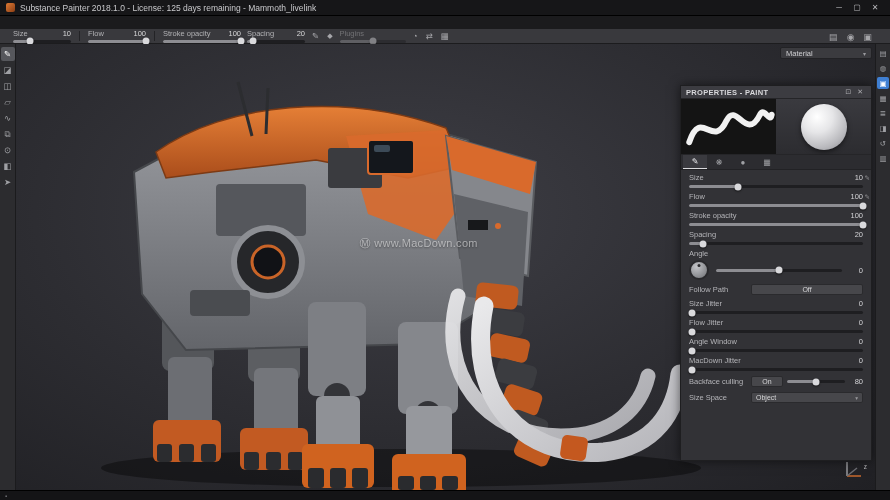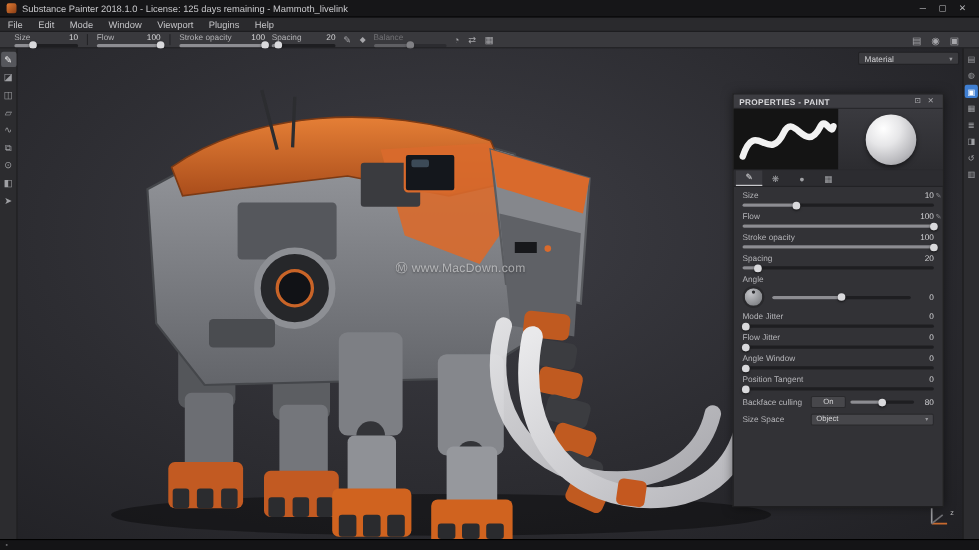--- a/index.html
+++ b/index.html
@@ -45,21 +45,21 @@
   
   .vp{position:absolute;left:16px;right:15px;top:0;bottom:0;background:radial-gradient(ellipse at 45% 38%,#3e3e45 0%,#2d2d32 55%,#202024 100%);overflow:hidden}
   .vp svg.scene{position:absolute;left:0;top:0;width:100%;height:100%}
   .watermark{position:absolute;left:40%;top:43%;font-size:11px;color:rgba(255,255,255,.5);letter-spacing:.3px;text-shadow:0 1px 2px rgba(0,0,0,.4)}
   .matbox{position:absolute;top:3px;right:3px;width:92px;height:12px;background:#3b3b3f;border:1px solid #222225;border-radius:2px;display:flex;align-items:center;justify-content:space-between;padding:0 5px;font-size:7.5px;color:#cfcfd2}
   .matbox .chev{font-size:6px;color:#9a9a9e}
   .gizmo{position:absolute;right:8px;bottom:8px;width:26px;height:26px}
   .gizmo span{position:absolute;right:0;bottom:12px;font-size:6.5px;color:#b9b9bc}
 
   
-  .panel{position:absolute;top:41px;right:17px;width:192px;height:376px;background:#323236;border:1px solid #1e1e20;box-shadow:0 0 10px rgba(0,0,0,.55);display:flex;flex-direction:column}
+  .panel{position:absolute;top:41px;right:3px;width:192px;height:376px;background:#323236;border:1px solid #1e1e20;box-shadow:0 0 10px rgba(0,0,0,.55);display:flex;flex-direction:column}
   .phead{height:13px;background:#3c3c41;border-bottom:1px solid #252528;display:flex;align-items:center;padding:0 5px}
   .phead .ptitle{flex:1;font-size:7.5px;font-weight:bold;color:#d8d8db;letter-spacing:.3px}
   .phead .pico{font-size:7px;color:#aaaaae;padding:0 3px}
   .preview{height:56px;display:flex;border-bottom:1px solid #252528}
   .stroke-prev{width:50%;background:#141414;position:relative}
   .stroke-prev svg{position:absolute;inset:0;width:100%;height:100%}
   .sphere-prev{width:50%;background:linear-gradient(#3a3a3f,#2c2c30);display:flex;align-items:center;justify-content:center}
   .sphere{width:46px;height:46px;border-radius:50%;background:radial-gradient(circle at 35% 28%,#ffffff 0%,#e6e6e8 35%,#b9b9bd 70%,#86868b 100%);box-shadow:0 2px 5px rgba(0,0,0,.5)}
   .ptabs{height:15px;background:#2c2c30;border-bottom:1px solid #222225;display:flex;align-items:stretch;padding-left:2px}
   .ptab{width:24px;display:flex;align-items:center;justify-content:center;font-size:8px;color:#9fa0a4}
@@ -100,29 +100,20 @@
 <div class="screen">
 
   <div class="titlebar">
     <div class="appicon"></div>
     <div class="wtitle">Substance Painter 2018.1.0 - License: 125 days remaining - Mammoth_livelink</div>
     <div class="wctl">─</div>
     <div class="wctl">▢</div>
     <div class="wctl close">✕</div>
   </div>
 
-  <div class="menubar">
-    <span class="menu-item">File</span>
-    <span class="menu-item">Edit</span>
-    <span class="menu-item">Mode</span>
-    <span class="menu-item">Window</span>
-    <span class="menu-item">Viewport</span>
-    <span class="menu-item">Plugins</span>
-    <span class="menu-item">Help</span>
-  </div>
 
   <div class="toolbar">
     <div class="tgrp">
       <div class="tl">
           <span class="lb">Size</span>
           <span class="vl">10</span>
         </div>
       <div class="sl" style="--p:30%">
           <div class="fill"></div>
           <div class="knob"></div>
@@ -157,21 +148,21 @@
         </div>
       <div class="sl" style="--p:10%">
           <div class="fill"></div>
           <div class="knob"></div>
         </div>
     </div>
     <span class="tico">✎</span>
     <span class="tico" style="font-size:7px">◆</span>
     <div class="tgrp gray" style="width:72px">
       <div class="tl">
-          <span class="lb">Balance</span>
+          <span class="lb">Plugins</span>
         </div>
       <div class="sl" style="--p:50%">
           <div class="fill"></div>
           <div class="knob"></div>
         </div>
     </div>
     <span class="tico">◔</span>
     <span class="tico">⇄</span>
     <span class="tico">▦</span>
     <div class="tbright">
@@ -373,24 +364,30 @@
             <div class="angline">
               <div class="dial"></div>
               <div class="sl" style="--p:50%">
                   <div class="fill"></div>
                   <div class="knob"></div>
                 </div>
               <span class="vl">0</span>
             </div>
           </div>
 
-
-          <div class="prow">
-            <div class="l1">
-                <span class="lb">Mode Jitter</span>
+          <div class="ddrow">
+            <span class="lb">Follow Path</span>
+            <div class="dd center">
+              <span>Off</span>
+            </div>
+          </div>
+
+          <div class="prow">
+            <div class="l1">
+                <span class="lb">Size Jitter</span>
                 <span class="vl">0</span>
               </div>
             <div class="sl" style="--p:2%">
                 <div class="fill"></div>
                 <div class="knob"></div>
               </div>
           </div>
           <div class="prow">
             <div class="l1">
                 <span class="lb">Flow Jitter</span>
@@ -406,21 +403,21 @@
                 <span class="lb">Angle Window</span>
                 <span class="vl">0</span>
               </div>
             <div class="sl" style="--p:2%">
                 <div class="fill"></div>
                 <div class="knob"></div>
               </div>
           </div>
           <div class="prow">
             <div class="l1">
-                <span class="lb">Position Tangent</span>
+                <span class="lb">MacDown Jitter</span>
                 <span class="vl">0</span>
               </div>
             <div class="sl" style="--p:2%">
                 <div class="fill"></div>
                 <div class="knob"></div>
               </div>
           </div>
 
 
           <div class="bfrow">

